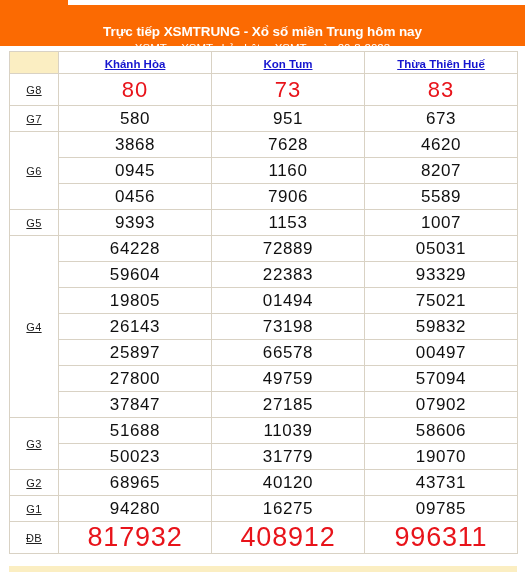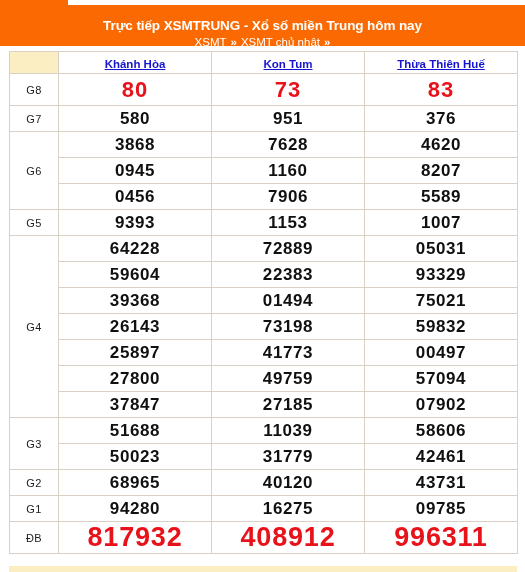--- a/index.html
+++ b/index.html
@@ -30,21 +30,21 @@
     background: #ffffff;
   }
   .banner-inner {
     position: absolute;
     left: 0; top: 5px;
     width: 525px; height: 41px;
     display: flex;
     flex-direction: column;
     align-items: center;
     justify-content: flex-start;
-    padding-top: 12px;
+    padding-top: 18px;
   }
   .banner-title {
     color: #ffffff;
     font-size: 13.5px;
     font-weight: bold;
     line-height: 17px;
     white-space: nowrap;
     letter-spacing: -0.1px;
   }
   .breadcrumb {
@@ -102,26 +102,27 @@
     text-decoration: underline;
     cursor: pointer;
     white-space: nowrap;
   }
 
   
   td.glabel {
     font-size: 11px;
     color: #202020;
     letter-spacing: 0.3px;
+    text-decoration: underline;
   }
 
   
   td.num {
     font-size: 17px;
-    font-weight: bold;
+    font-weight: normal;
     color: #101010;
     letter-spacing: 0.6px;
     margin-left: 13px;
   }
   td.num.red {
     color: #e8131a;
     font-size: 22px;
     letter-spacing: 1px;
   }
   td.num.db {
@@ -150,20 +151,21 @@
 
   <div class="banner">
     <div class="banner-notch"></div>
     <div class="banner-inner">
       <div class="banner-title">Trực tiếp XSMTRUNG - Xổ số miền Trung hôm nay</div>
       <div class="breadcrumb">
         <a>XSMT</a>
         <span class="sep">»</span>
         <a>XSMT chủ nhật</a>
         <span class="sep">»</span>
+        <a>XSMT ngày 20-8-2023</a>
       </div>
     </div>
   </div>
 
   <div class="table-wrap">
     <table class="results">
       <colgroup>
         <col class="c-label">
         <col class="c-prov">
         <col class="c-prov">
@@ -187,21 +189,21 @@
           <tr class="r-g8">
             <td class="glabel" rowspan="1">G8</td>
             <td class="num red">80</td>
             <td class="num red">73</td>
             <td class="num red">83</td>
           </tr>
           <tr class="r-norm">
             <td class="glabel" rowspan="1">G7</td>
             <td class="num">580</td>
             <td class="num">951</td>
-            <td class="num">376</td>
+            <td class="num">673</td>
           </tr>
           <tr class="r-norm">
             <td class="glabel" rowspan="3">G6</td>
             <td class="num">3868</td>
             <td class="num">7628</td>
             <td class="num">4620</td>
           </tr>
           <tr class="r-norm">
             <td class="num">0945</td>
             <td class="num">1160</td>
@@ -223,32 +225,32 @@
             <td class="num">64228</td>
             <td class="num">72889</td>
             <td class="num">05031</td>
           </tr>
           <tr class="r-norm">
             <td class="num">59604</td>
             <td class="num">22383</td>
             <td class="num">93329</td>
           </tr>
           <tr class="r-norm">
-            <td class="num">39368</td>
+            <td class="num">19805</td>
             <td class="num">01494</td>
             <td class="num">75021</td>
           </tr>
           <tr class="r-norm">
             <td class="num">26143</td>
             <td class="num">73198</td>
             <td class="num">59832</td>
           </tr>
           <tr class="r-norm">
             <td class="num">25897</td>
-            <td class="num">41773</td>
+            <td class="num">66578</td>
             <td class="num">00497</td>
           </tr>
           <tr class="r-norm">
             <td class="num">27800</td>
             <td class="num">49759</td>
             <td class="num">57094</td>
           </tr>
           <tr class="r-norm">
             <td class="num">37847</td>
             <td class="num">27185</td>
@@ -256,21 +258,21 @@
           </tr>
           <tr class="r-norm">
             <td class="glabel" rowspan="2">G3</td>
             <td class="num">51688</td>
             <td class="num">11039</td>
             <td class="num">58606</td>
           </tr>
           <tr class="r-norm">
             <td class="num">50023</td>
             <td class="num">31779</td>
-            <td class="num">42461</td>
+            <td class="num">19070</td>
           </tr>
           <tr class="r-norm">
             <td class="glabel" rowspan="1">G2</td>
             <td class="num">68965</td>
             <td class="num">40120</td>
             <td class="num">43731</td>
           </tr>
           <tr class="r-norm">
             <td class="glabel" rowspan="1">G1</td>
             <td class="num">94280</td>

